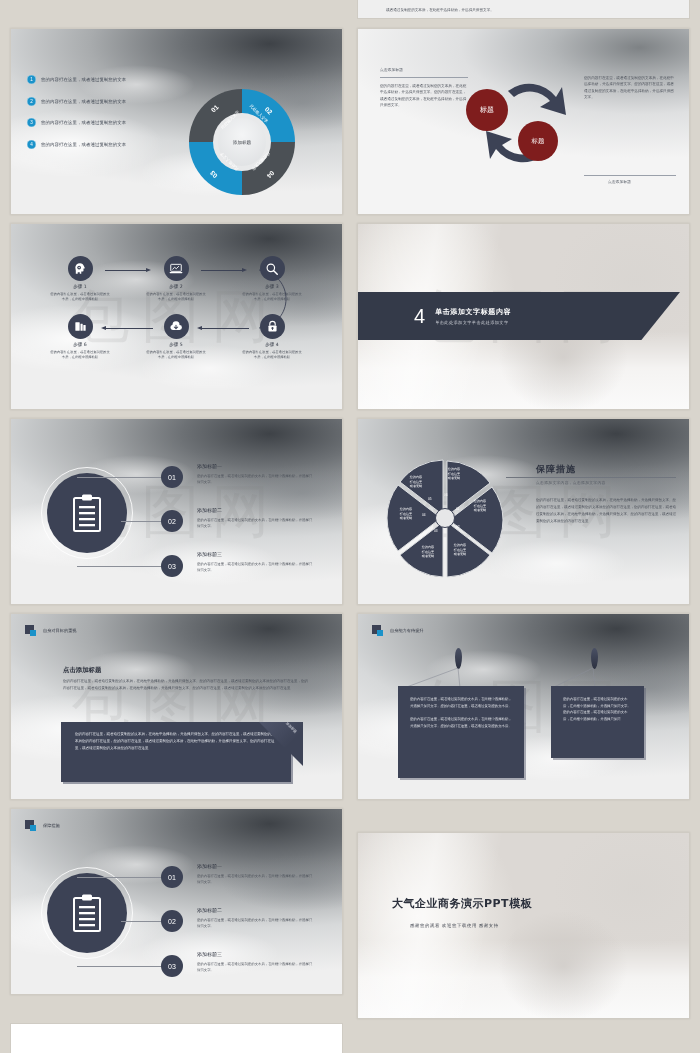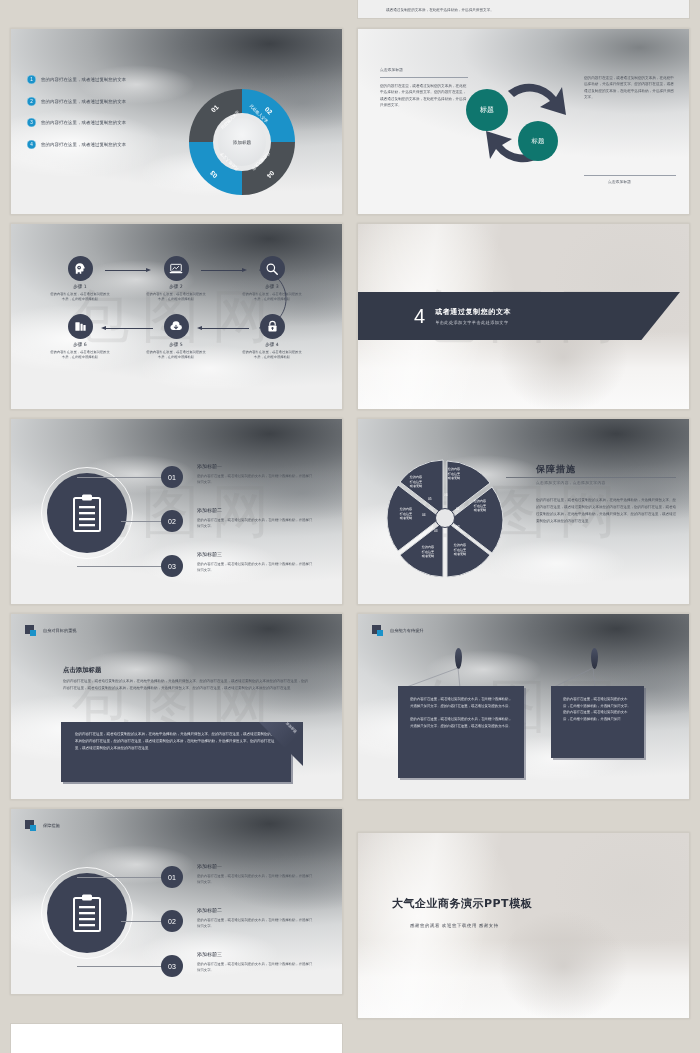--- a/index.html
+++ b/index.html
@@ -95,21 +95,21 @@
   .donut-lbl{position:absolute;font-size:6.6px;color:#fff;font-weight:bold;}
   .donut-sub{position:absolute;font-size:4px;color:#fff;}
 
   
   .s2-tl{position:absolute;left:22px;top:38px;font-size:3.8px;color:#5a606a;}
   .s2-left{position:absolute;left:22px;top:48px;width:88px;padding-top:5px;border-top:.7px solid #9aa0aa;}
   .s2-right{position:absolute;left:226px;top:46px;width:92px;}
   .s2-br{position:absolute;left:250px;top:150px;font-size:3.8px;color:#5a606a;}
   .s2-rule{position:absolute;left:226px;top:146px;width:92px;border-top:.7px solid #9aa0aa;}
   .circ{
-    position:absolute;border-radius:50%;background:#0f766e;color:#fff;
+    position:absolute;border-radius:50%;background:#7f1d1d;color:#fff;
     display:flex;align-items:center;justify-content:center;font-size:7px;
   }
 
   
   .step{position:absolute;width:62px;text-align:center;}
   .step-ico{
     width:25px;height:25px;border-radius:50%;background:#3c4255;
     margin:0 auto 3px;display:flex;align-items:center;justify-content:center;
   }
   .step-ttl{font-size:4.6px;color:#343a46;margin-bottom:2.5px;}
@@ -362,21 +362,21 @@
       <div class="step-bd cjk">您的内容打在这里，或者通过复制您的文本后，在此框中选择粘贴</div>
     </div>
   </div>
 
   <div class="slide col-r" style="top:223px;">
     <div class="photo"></div>
     <div class="wm">包图网</div>
     <div class="banner">
       <div class="ban-num">4</div>
       <div>
-        <div class="ban-t1 cjk">或者通过复制您的文本</div>
+        <div class="ban-t1 cjk">单击添加文字标题内容</div>
         <div class="ban-t2 cjk">单击此处添加文字单击此处添加文字</div>
       </div>
     </div>
   </div>
 
   <div class="slide col-l" style="top:418px;">
     <div class="sky"></div>
     <div class="wm">包图网</div>
 
     <div class="cb-ring"></div>

